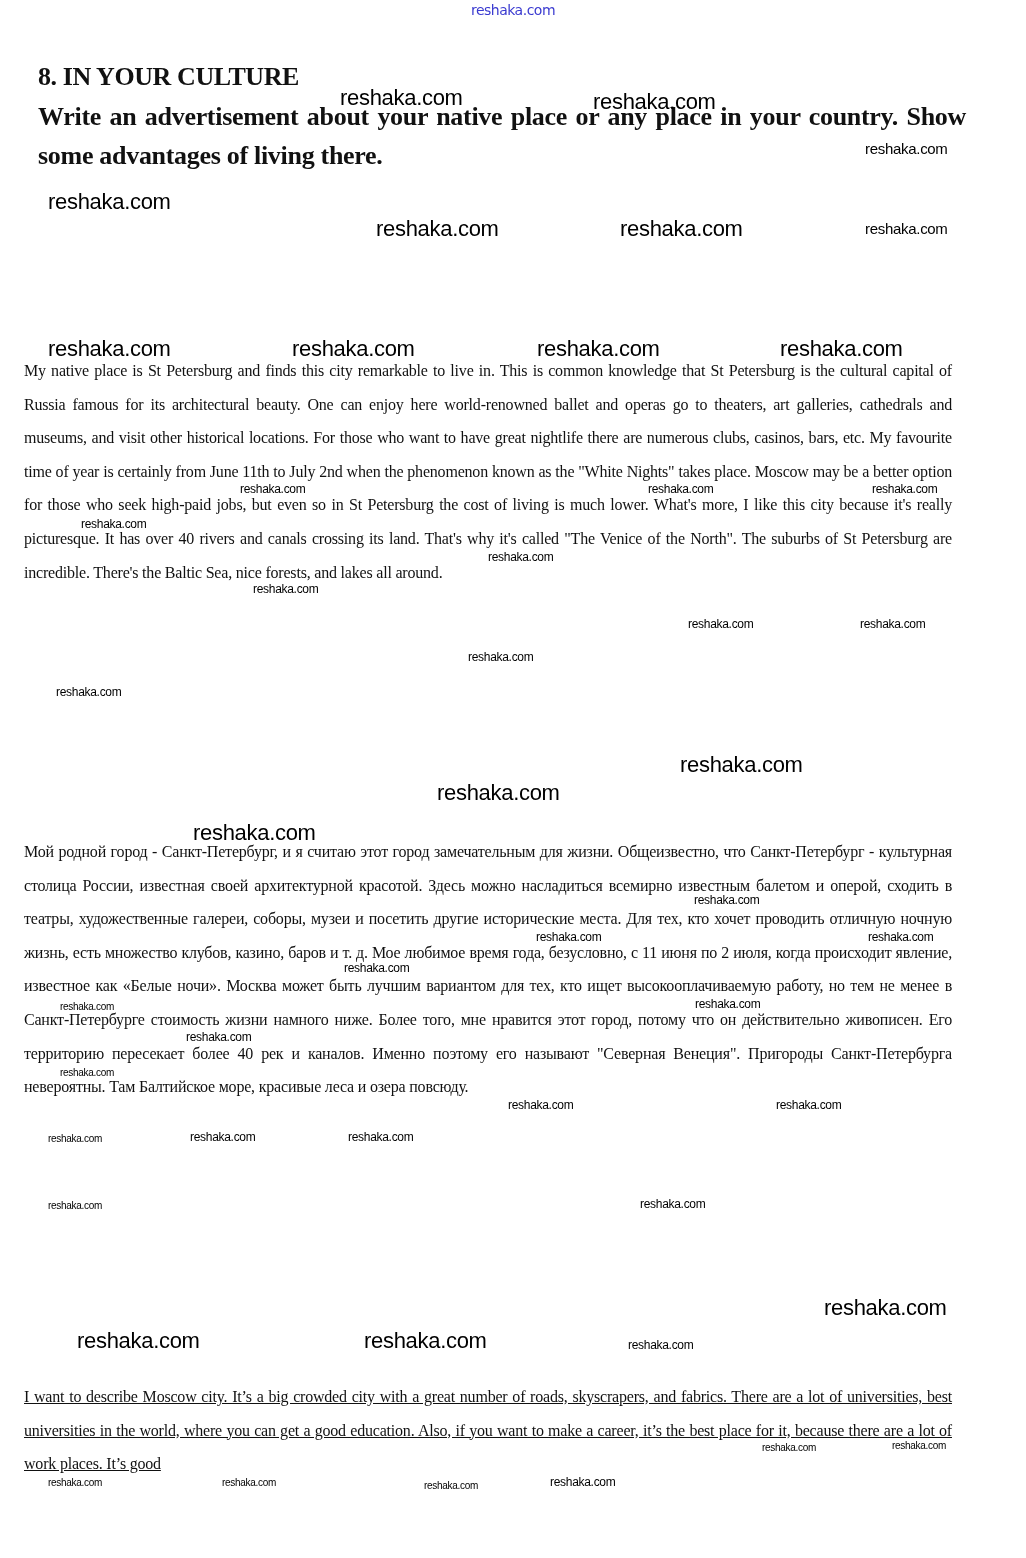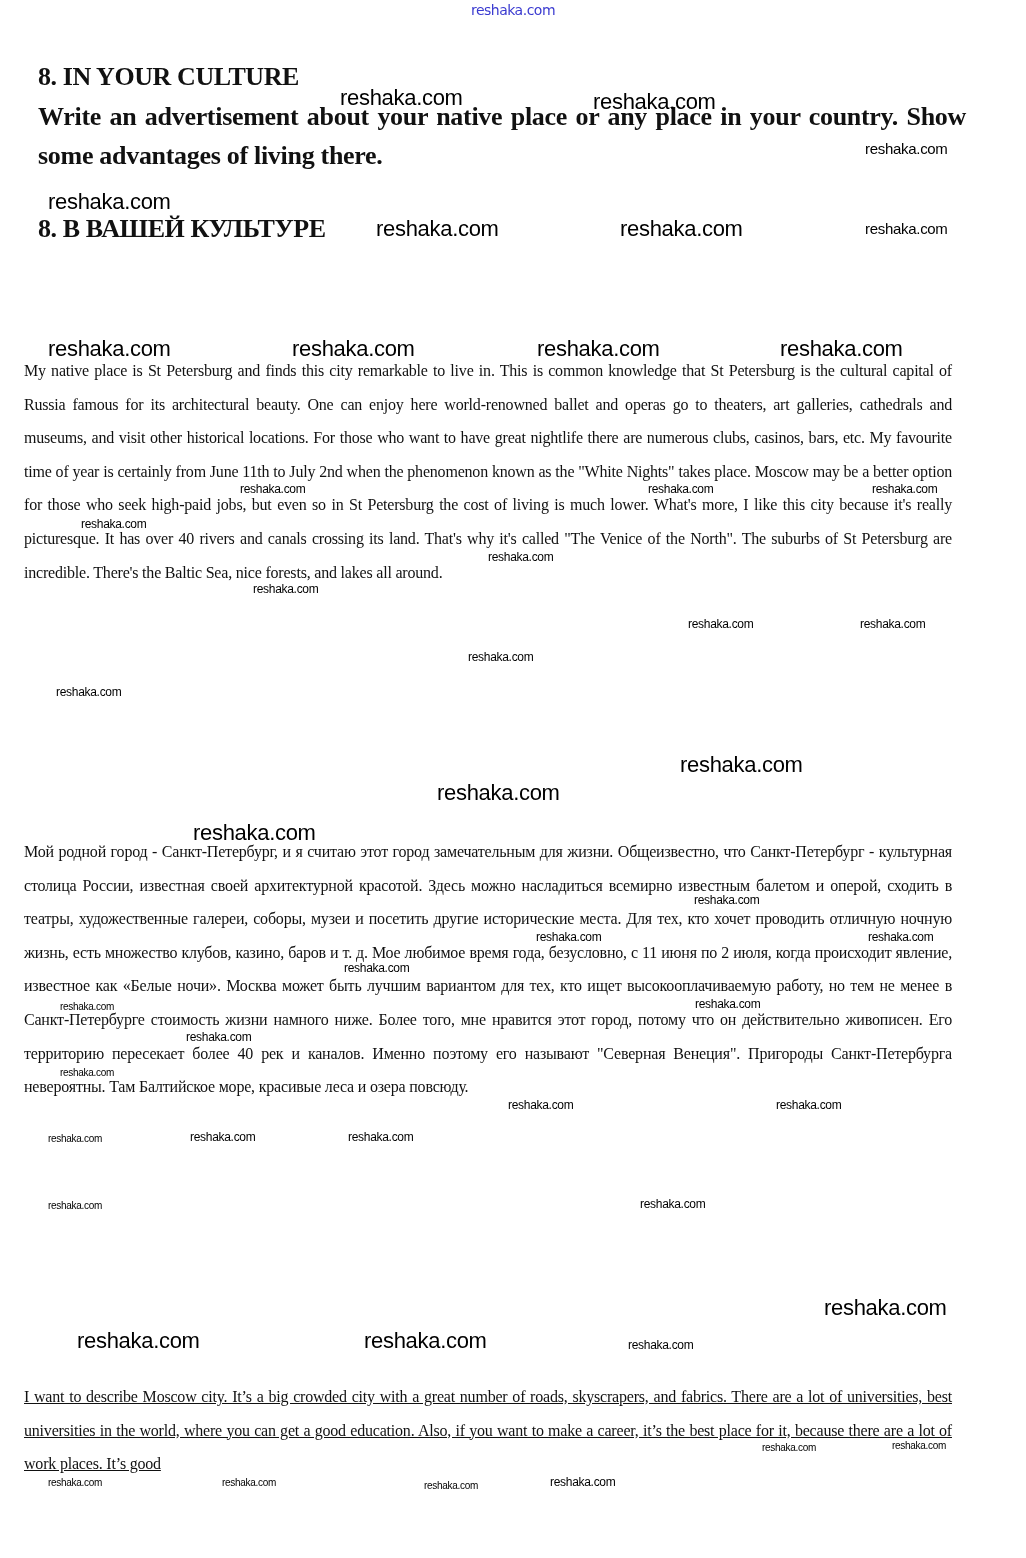--- a/index.html
+++ b/index.html
@@ -35,21 +35,20 @@
 </head>
 <body>
 
 <div class="page">
 
   <div class="top-wm">reshaka.com</div>
 
   <div class="serif heading" style="top:62px;">8. IN YOUR CULTURE</div>
   <div class="serif prompt" style="top:97px;">Write an advertisement about your native place or any place in your country. Show some advantages of living there.</div>
 
-  <div class="serif heading" style="top:214px;">8. В ВАШЕЙ КУЛЬТУРЕ</div>
 
   <div class="serif para" style="top:354px;">My native place is St Petersburg and finds this city remarkable to live in. This is common knowledge that St Petersburg is the cultural capital of Russia famous for its architectural beauty. One can enjoy here world-renowned ballet and operas go to theaters, art galleries, cathedrals and museums, and visit other historical locations. For those who want to have great nightlife there are numerous clubs, casinos, bars, etc. My favourite time of year is certainly from June 11th to July 2nd when the phenomenon known as the "White Nights" takes place. Moscow may be a better option for those who seek high-paid jobs, but even so in St Petersburg the cost of living is much lower. What's more, I like this city because it's really picturesque. It has over 40 rivers and canals crossing its land. That's why it's called "The Venice of the North". The suburbs of St Petersburg are incredible. There's the Baltic Sea, nice forests, and lakes all around.</div>
 
   <div class="serif para" style="top:835px;">Мой родной город - Санкт-Петербург, и я считаю этот город замечательным для жизни. Общеизвестно, что Санкт-Петербург - культурная столица России, известная своей архитектурной красотой. Здесь можно насладиться всемирно известным балетом и оперой, сходить в театры, художественные галереи, соборы, музеи и посетить другие исторические места. Для тех, кто хочет проводить отличную ночную жизнь, есть множество клубов, казино, баров и т. д. Мое любимое время года, безусловно, с 11 июня по 2 июля, когда происходит явление, известное как «Белые ночи». Москва может быть лучшим вариантом для тех, кто ищет высокооплачиваемую работу, но тем не менее в Санкт-Петербурге стоимость жизни намного ниже. Более того, мне нравится этот город, потому что он действительно живописен. Его территорию пересекает более 40 рек и каналов. Именно поэтому его называют "Северная Венеция". Пригороды Санкт-Петербурга невероятны. Там Балтийское море, красивые леса и озера повсюду.</div>
 
   <div class="serif para" style="top:1380px;text-decoration:underline;">I want to describe Moscow city. It’s a big crowded city with a great number of roads, skyscrapers, and fabrics. There are a lot of universities, best universities in the world, where you can get a good education. Also, if you want to make a career, it’s the best place for it, because there are a lot of work places. It’s good</div>
 
   <div id="wm-layer">
       <span class="wm lg" style="left: 340px; top: 85px;">reshaka.com</span>
       <span class="wm lg" style="left: 593px; top: 89px;">reshaka.com</span>

